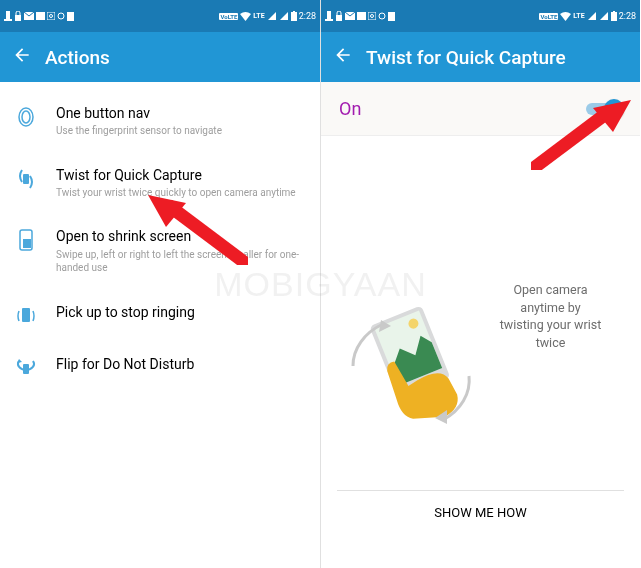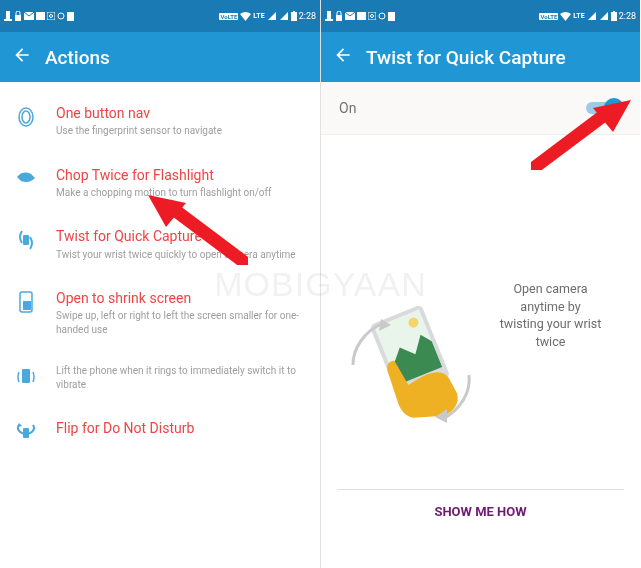--- a/index.html
+++ b/index.html
@@ -65,40 +65,40 @@
   .list-item .icon-col {
     width: 24px;
     flex-shrink: 0;
     display: flex;
     justify-content: center;
     padding-top: 2px;
   }
   .list-item .text-col { flex: 1; }
   .list-item .item-title {
     font-size: 14px;
-    color: #ef4444;
+    color: #000000;
     line-height: 1.3;
     margin-bottom: 2px;
   }
   .list-item .item-desc {
     font-size: 10px;
     color: #9e9e9e;
     line-height: 1.35;
   }
   .toggle-row {
     display: flex;
     align-items: center;
     justify-content: space-between;
     padding: 16px 18px;
     background: #faf9f7;
     border-bottom: 1px solid #eee;
   }
   .toggle-row .label {
-    font-size: 14px;
-    color: #737373;
+    font-size: 18px;
+    color: #a21caf;
   }
   .switch {
     width: 36px;
     height: 20px;
     position: relative;
   }
   .switch .track {
     position: absolute;
     top: 4px; left: 0;
     width: 32px; height: 12px;
@@ -125,22 +125,22 @@
     text-align: center;
     line-height: 1.4;
     padding: 0 18px;
   }
   .show-me {
     border-top: 1px solid #e0e0e0;
     margin: 14px 16px 0;
     padding: 14px 0;
     text-align: center;
     font-size: 13px;
-    font-weight: 700;
-    color: #701a75;
+    font-weight: 400;
+    color: #000000;
   }
   .watermark {
     position: absolute;
     top: 50%; left: 50%;
     transform: translate(-50%, -50%);
     font-size: 34px;
     font-weight: 400;
     color: rgba(150,150,150,0.13);
     letter-spacing: 1px;
     pointer-events: none;
@@ -220,31 +220,20 @@
               <ellipse cx="10" cy="11" rx="4" ry="6" fill="none" stroke="#4ba8dc" stroke-width="1.5"></ellipse>
             </svg>
           </div>
         <div class="text-col">
           <div class="item-title">One button nav</div>
           <div class="item-desc">Use the fingerprint sensor to navigate</div>
         </div>
       </div>
       <div class="list-item">
         <div class="icon-col">
-            <svg width="22" height="18" viewBox="0 0 22 18">
-              <path d="M2 9 Q8 2 16 6 L20 10 Q14 16 6 13 Z" fill="#4ba8dc"></path>
-            </svg>
-          </div>
-        <div class="text-col">
-          <div class="item-title">Chop Twice for Flashlight</div>
-          <div class="item-desc">Make a chopping motion to turn flashlight on/off</div>
-        </div>
-      </div>
-      <div class="list-item">
-        <div class="icon-col">
             <svg width="20" height="22" viewBox="0 0 20 22">
               <path d="M6 2 Q2 8 6 14 M14 8 Q18 14 14 20" fill="none" stroke="#4ba8dc" stroke-width="2"></path>
               <rect x="7" y="6" width="6" height="10" rx="1" fill="#4ba8dc"></rect>
             </svg>
           </div>
         <div class="text-col">
           <div class="item-title">Twist for Quick Capture</div>
           <div class="item-desc">Twist your wrist twice quickly to open camera anytime</div>
         </div>
       </div>
@@ -261,21 +250,21 @@
         </div>
       </div>
       <div class="list-item">
         <div class="icon-col">
             <svg width="20" height="22" viewBox="0 0 20 22">
               <rect x="6" y="3" width="8" height="14" rx="1" fill="#4ba8dc"></rect>
               <path d="M3 6 Q1 11 3 16 M17 6 Q19 11 17 16" fill="none" stroke="#4ba8dc" stroke-width="1.5"></path>
             </svg>
           </div>
         <div class="text-col">
-          <div class="item-desc">Lift the phone when it rings to immediately switch it to vibrate</div>
+          <div class="item-title">Pick up to stop ringing</div>
         </div>
       </div>
       <div class="list-item">
         <div class="icon-col">
             <svg width="22" height="20" viewBox="0 0 22 20">
               <path d="M4 4 A8 6 0 1 0 18 4" fill="none" stroke="#4ba8dc" stroke-width="2"></path>
               <path d="M2 6 L4 2 L7 5 Z" fill="#4ba8dc"></path>
               <rect x="8" y="7" width="6" height="10" rx="1" fill="#4ba8dc"></rect>
             </svg>
           </div>

